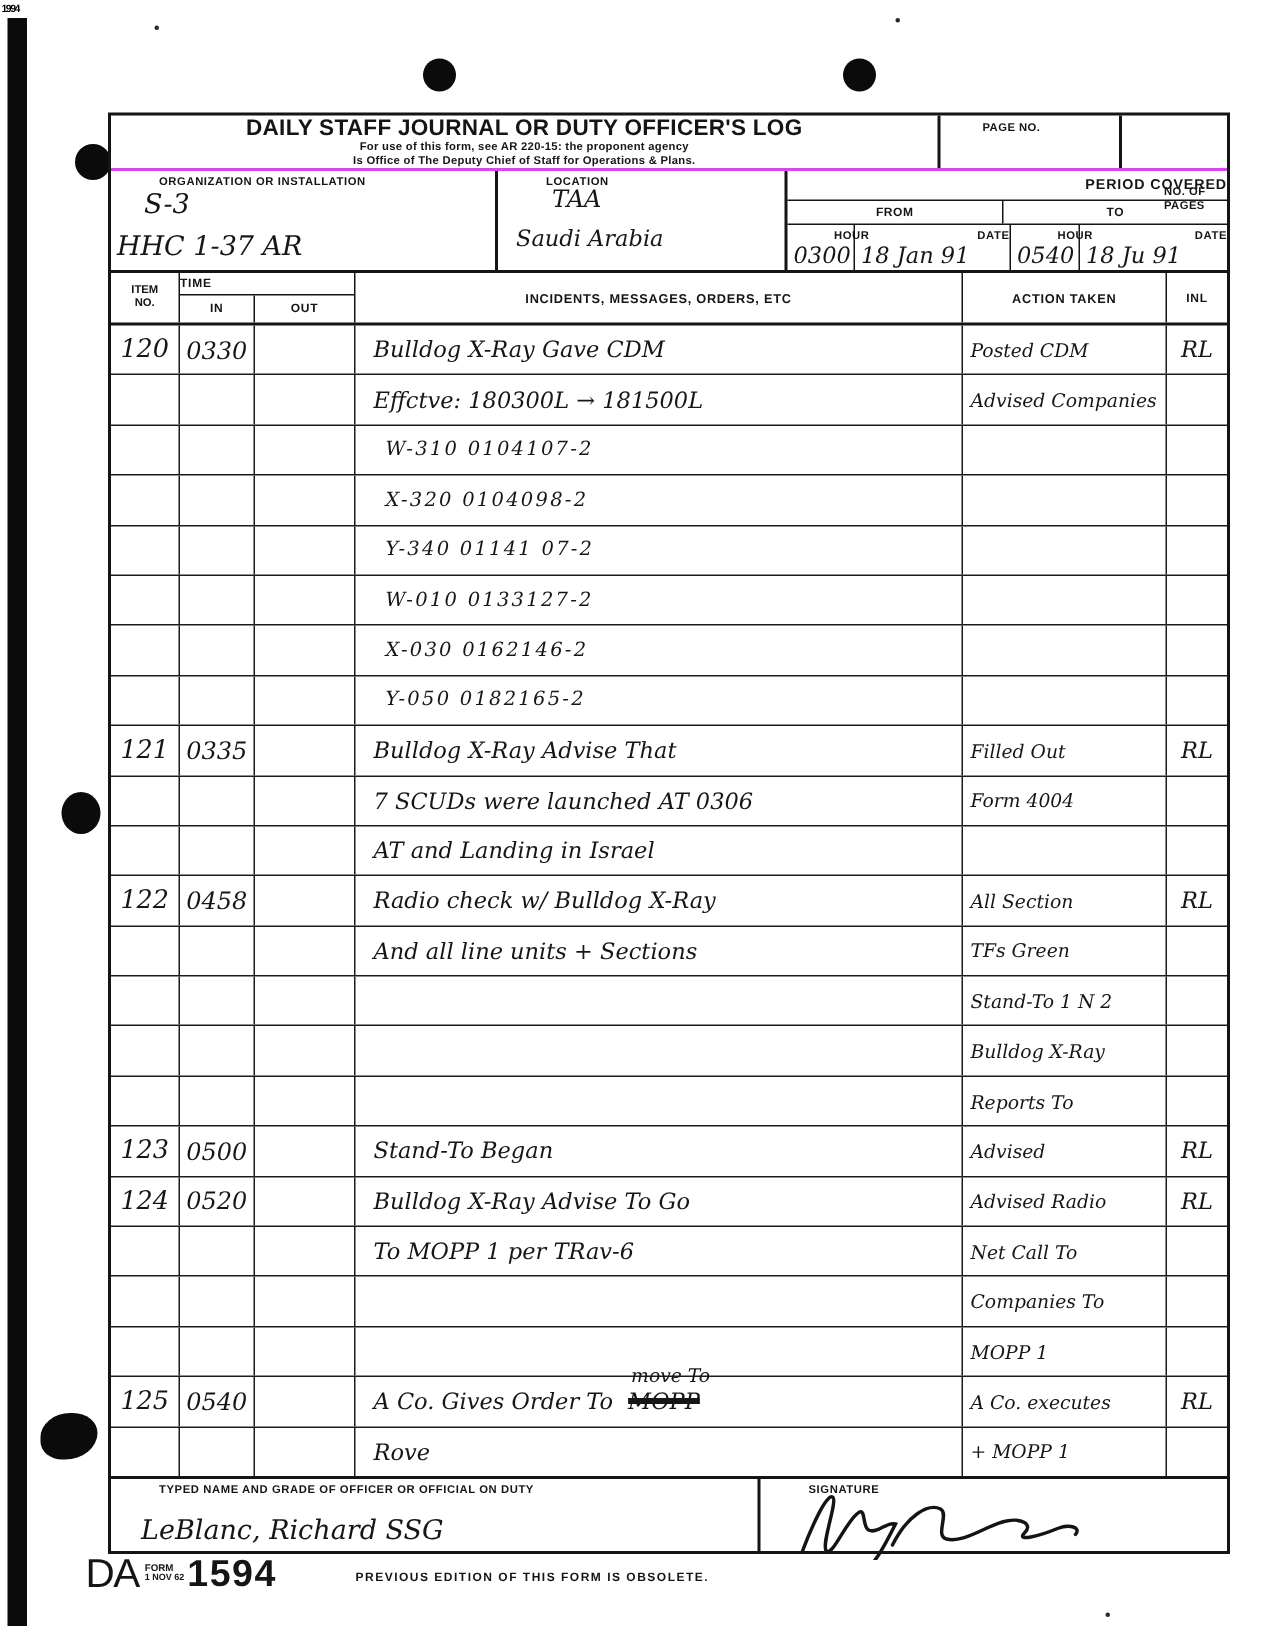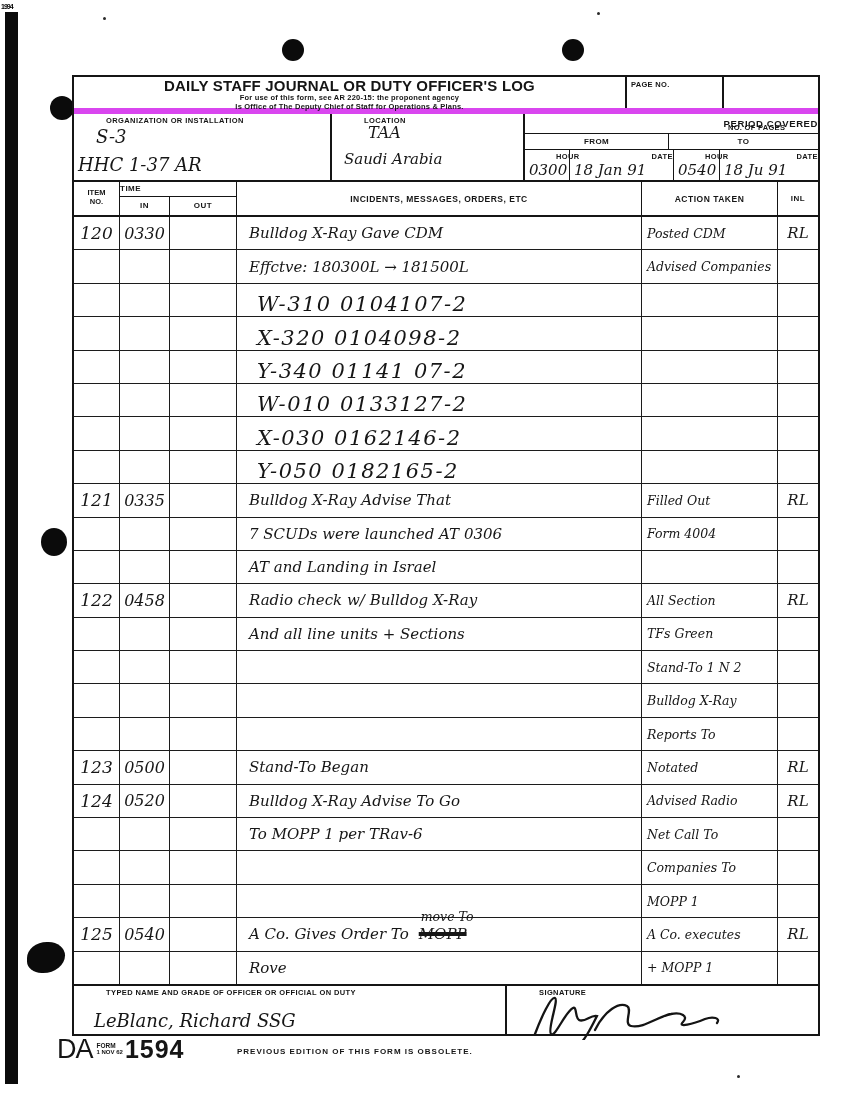--- a/index.html
+++ b/index.html
@@ -33,21 +33,21 @@
   }
 
   
   .form {
     position:absolute; left:72px; top:75px; width:748px; height:961px;
     border:2.5px solid #151515; background:#fff;
     display:flex; flex-direction:column;
   }
 
   
-  .h1 { display:flex; height:37px; border-bottom:6px solid #d946ef; flex:none; }
+  .h1 { display:flex; height:37px; border-bottom:2px solid #d946ef; flex:none;gap:24px; }
   .title-cell { width:553px; border-right:2px solid #151515; text-align:center; padding-top:1px; }
   .title { font-size:15px; font-weight:bold; letter-spacing:0.2px; line-height:16px; }
   .sub { font-size:7.5px; font-weight:bold; line-height:8.5px; letter-spacing:0.2px; }
   .pageno { width:97px; border-right:2px solid #151515; font-size:7.5px; font-weight:bold; padding:3px 4px; letter-spacing:0.3px; }
   .pages { flex:1; font-size:7.5px; font-weight:bold; padding:1px 4px; letter-spacing:0.3px;margin-top:45px; }
 
   
   .h2 { display:flex; height:68px; border-bottom:2.5px solid #151515; flex:none; }
   .lbl { font-size:7.5px; font-weight:bold; padding:2px 0 0 4px; letter-spacing:0.4px;margin-left:28px; }
   .org { width:258px; border-right:2px solid #151515; position:relative; }
@@ -85,21 +85,21 @@
   .trow { flex:1; display:grid; grid-template-columns:46px 50px 67px 405px 136px 1fr; border-bottom:1.5px solid #1c1c1c; }
   .trow:last-child { border-bottom:none; }
   .trow > div { border-right:1.5px solid #1c1c1c; display:flex; align-items:center; overflow:visible; }
   .trow > div:last-child { border-right:none; }
   .c-item { justify-content:center; font-size:17px; }
   .c-in   { justify-content:center; font-size:16px; }
   .c-inc  { padding-left:12px; font-size:15px; }
   .c-act  { padding-left:5px; font-size:12.5px; }
   .c-inl  { justify-content:center; font-size:15px; }
   
-  .trow:nth-child(n+3):nth-child(-n+8) .c-inc { padding-left:20px; font-size:21px; letter-spacing:1.5px;align-items:flex-end; }
+  .trow:nth-child(n+3):nth-child(-n+8) .c-inc { padding-left:20px; font-size:13px; letter-spacing:1.5px; }
   .struck { text-decoration:line-through; text-decoration-thickness:3.5px; margin-left:10px; position:relative; }
   .above  { position:absolute; left:2px; top:-16px; font-size:12.5px; text-decoration:none; }
 
   
   .ffoot { height:50px; border-top:2px solid #151515; display:flex; flex:none; }
   .fname { width:433px; border-right:2px solid #151515; position:relative; }
   .fname .pv { position:absolute; left:20px; bottom:3px; font-size:18px; }
   .fsig { flex:1; position:relative; }
   .fsig svg { position:absolute; left:6px; top:2px; }
 
@@ -352,21 +352,21 @@
         <div class="c-act hw">Reports To</div>
         <div class="c-inl hw"></div>
       </div>
       <div class="trow">
         <div class="c-item hw">123</div>
         <div class="c-in hw">0500</div>
         <div class="c-out hw"></div>
         <div class="c-inc hw">
           <span>Stand-To Began</span>
         </div>
-        <div class="c-act hw">Notated</div>
+        <div class="c-act hw">Advised</div>
         <div class="c-inl hw">RL</div>
       </div>
       <div class="trow">
         <div class="c-item hw">124</div>
         <div class="c-in hw">0520</div>
         <div class="c-out hw"></div>
         <div class="c-inc hw">
           <span>Bulldog X-Ray Advise To Go</span>
         </div>
         <div class="c-act hw">Advised Radio</div>

